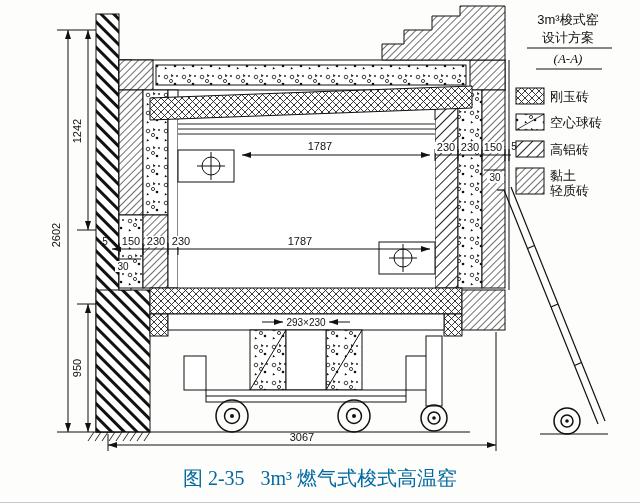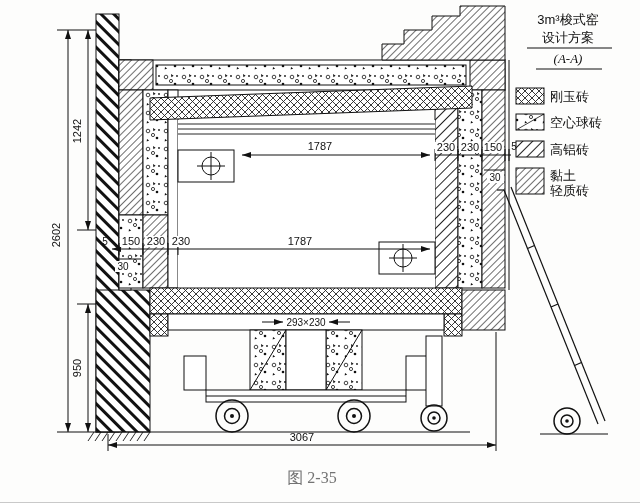--- a/index.html
+++ b/index.html
@@ -9,21 +9,21 @@
   }
   svg{display:block;}
   svg text{fill:#111;}
   .dim{font-size:11px;}
   .dim-sm{font-size:10px;}
   .hdr{font-size:13px;}
   .hdr-italic{font-size:13px;font-style:italic;font-family:"Liberation Serif",serif;}
   .legend-label{font-size:13px;}
   .caption{
     height:48px;display:flex;align-items:center;justify-content:center;
-    font-family:"Liberation Serif","DejaVu Serif",serif;font-size:16px;color:#737373;
+    font-family:"Liberation Serif","DejaVu Serif",serif;font-size:20px;color:#0369a1;
     border-bottom:1px solid #c9c9c9;box-sizing:border-box;
   }
   .caption .figno{margin-right:16px;}
 </style>
 </head>
 <body>
 
 <svg width="640" height="455" viewBox="0 0 640 455">
   <defs>
     <pattern id="patCross" width="7" height="7" patternUnits="userSpaceOnUse">
@@ -267,13 +267,14 @@
     <g>
       <rect x="516" y="168" width="28" height="26" fill="url(#patClay)" stroke="#111"></rect>
       <text class="legend-label" x="550" y="180">黏土</text>
       <text class="legend-label" x="550" y="195">轻质砖</text>
     </g>
   </g>
 </svg>
 
 <div class="caption">
   <span class="figno">图 2-35</span>
+  <span>3m³ 燃气式梭式高温窑</span>
 </div>
 
 </body></html>

